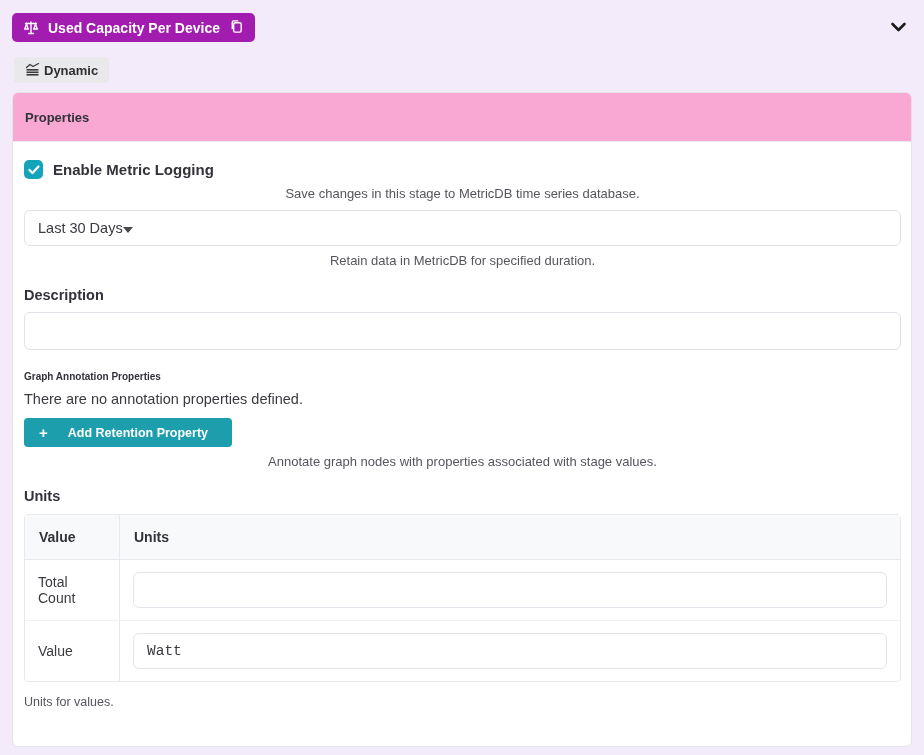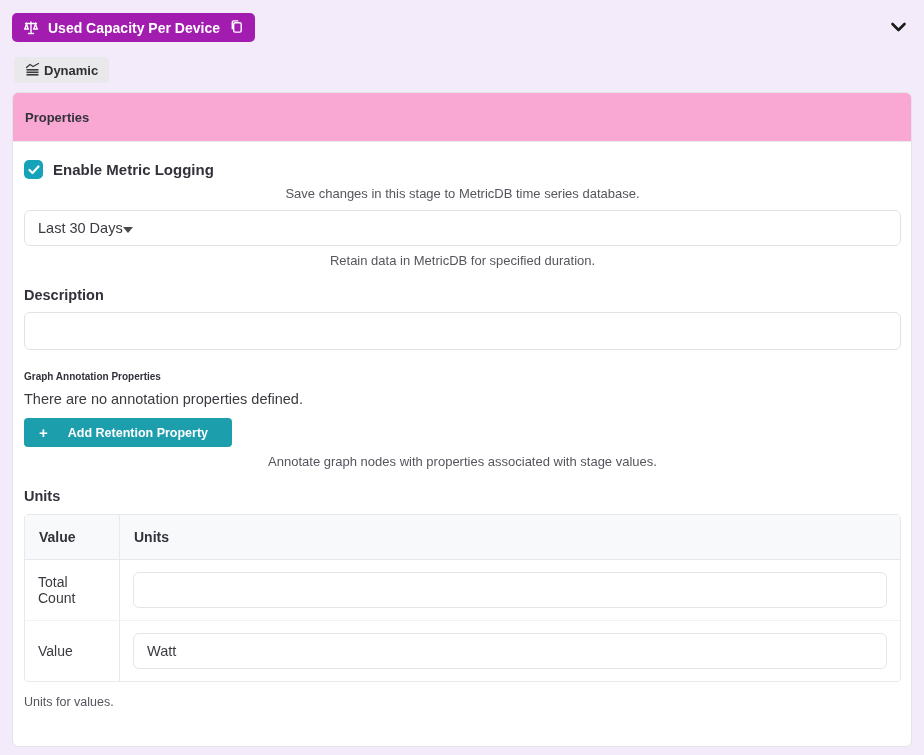--- a/index.html
+++ b/index.html
@@ -103,21 +103,21 @@
     width:95px; border-right:1px solid #e7e9ee;
   }
   .units-table td {
     font-size:14px; color:#3a3a40; padding:12px 13px; vertical-align:middle;
   }
   .units-table tr + tr td { border-top:1px solid #f0f2f5; }
   .cell-input {
     width:100%; height:36px;
     border:1px solid #e3e5ea; border-radius:6px;
     font-size:14.5px; color:#3a3a40; padding:0 13px;
-    font-family:Liberation Sans, sans-serif;
+    font-family:Liberation Mono, monospace;
     outline:none;
   }
   .bottom-help { font-size:12.5px; color:#55555e; margin-top:13px; }
 </style>
 </head>
 <body>
 
 <div class="page">
 
   <div class="top-row">

